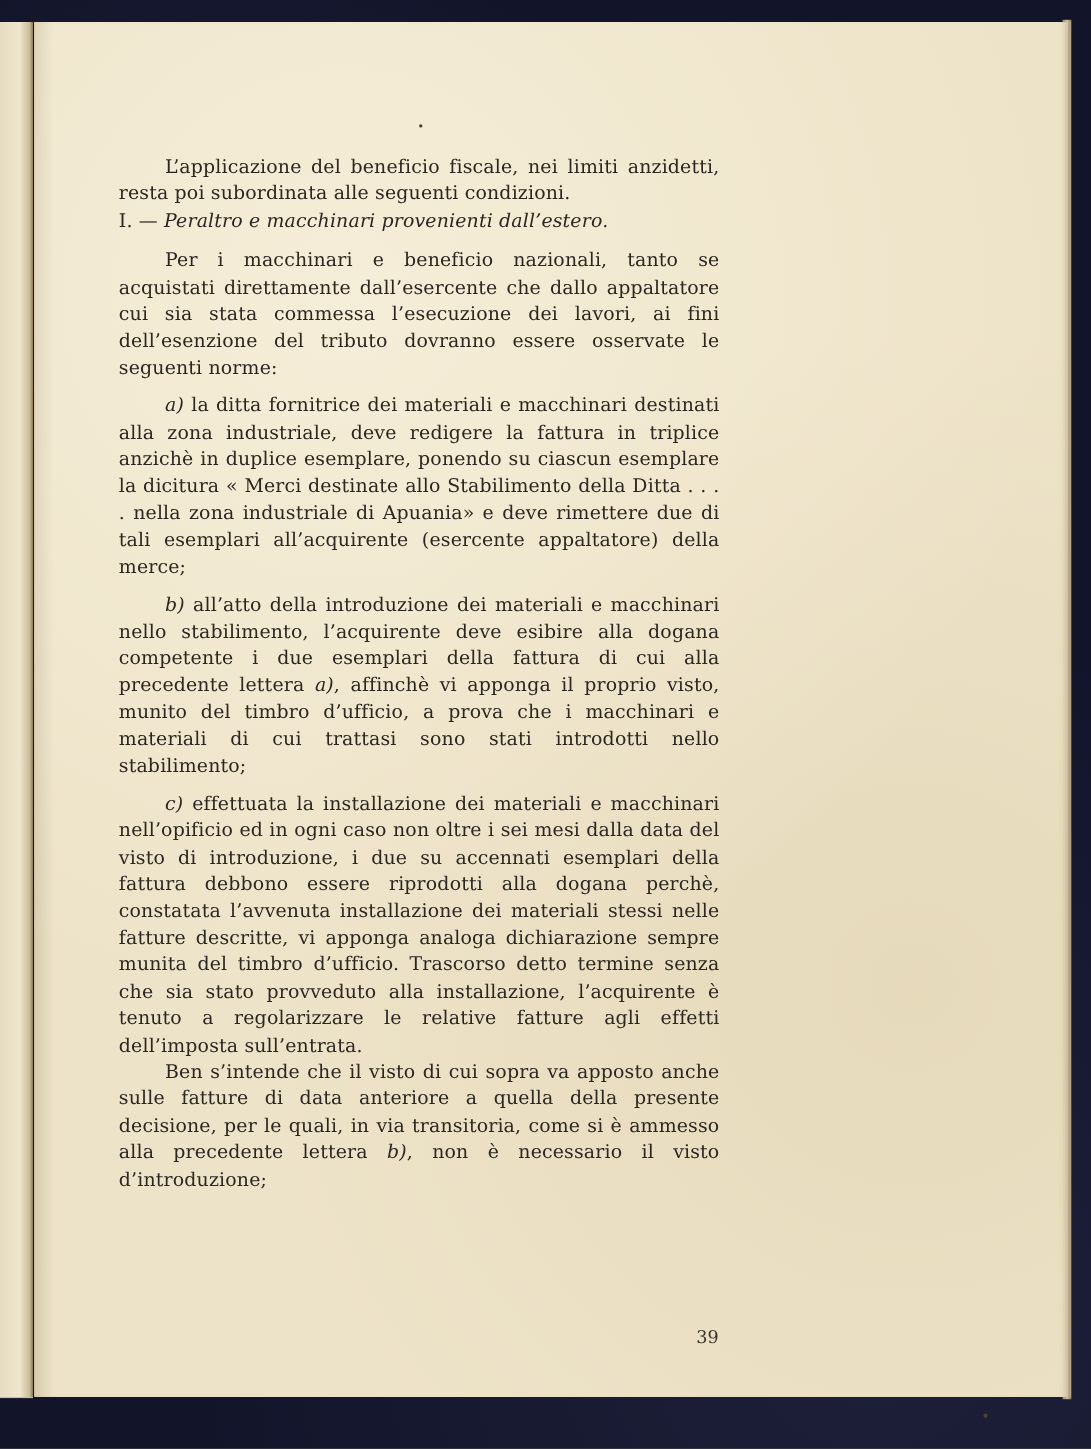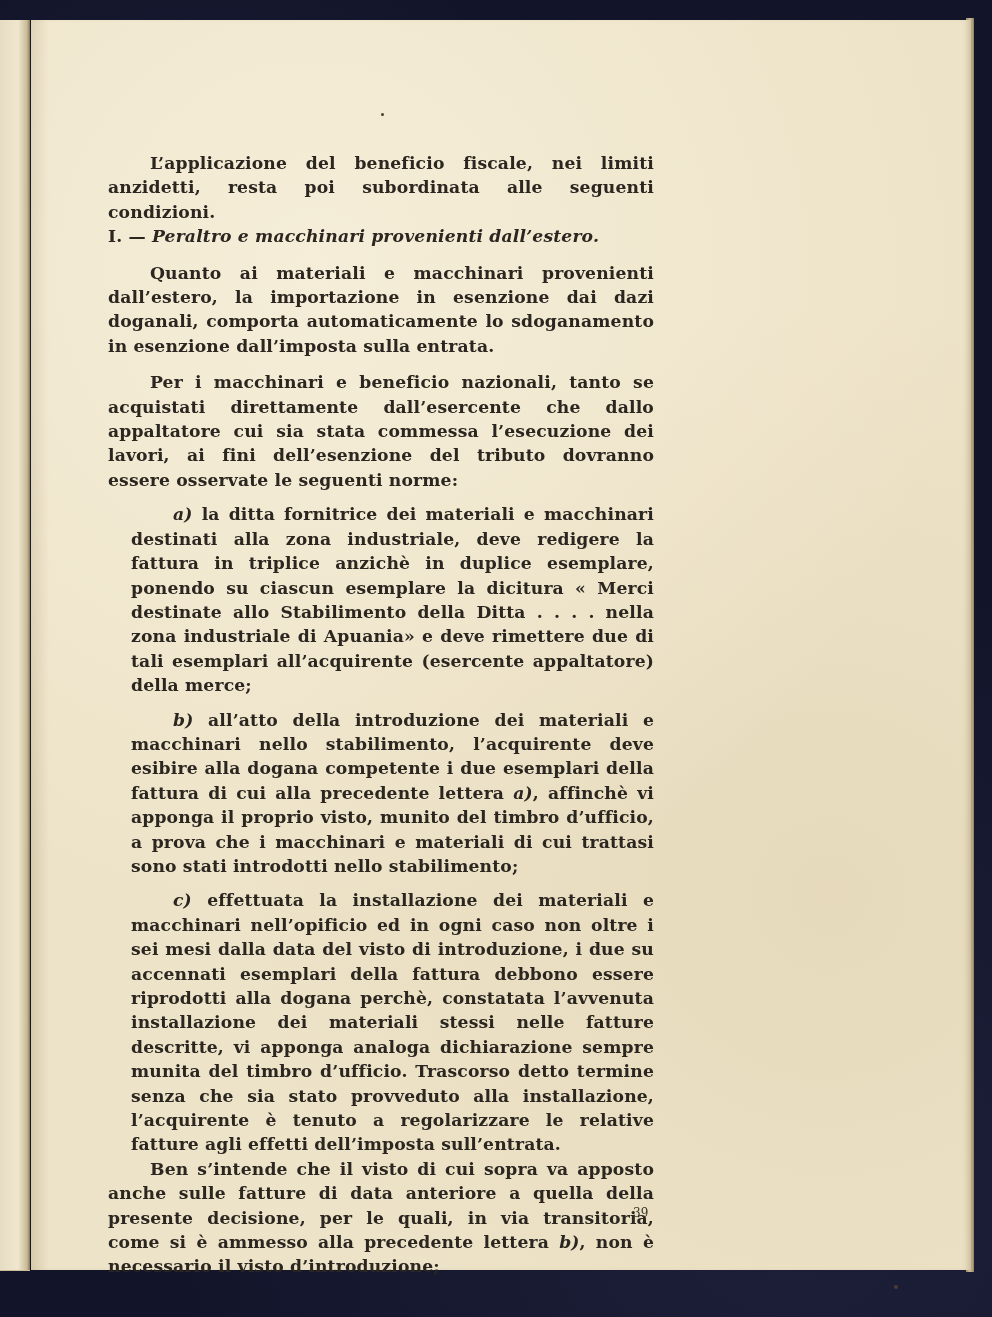--- a/index.html
+++ b/index.html
@@ -49,47 +49,46 @@
       position: absolute;
       left: 966px;
       top: 18px;
       width: 8px;
       height: 1254px;
       background: linear-gradient(to right, #9b8b66 0, #cdbf9c 50%, #8f8160 100%);
     }
     .text-block {
       position: absolute;
       left: 108px;
-      top: 151px;
+      top: 140px;
       width: 546px;
       color: #2b2620;
       font-size: 17.2px;
       line-height: 24.4px;
       letter-spacing: 0.15px;
-      font-weight: bold;
     }
     .para {
       margin: 0;
       text-align: justify;
       text-align-last: left;
     }
     .indent { text-indent: 42px; }
-    .gap-sm { margin-top: 10px; margin-left: 23px; }
+    .gap-sm { margin-top: 10px; }
     .gap-md { margin-top: 12px; }
     .heading {
       margin: 0;
       font-style: normal;
     }
     .heading .title { font-style: italic; }
     .letter { font-style: italic; }
     .page-number {
       position: absolute;
       left: 633px;
       top: 1206px;
-      font-size: 12px;
+      font-size: 16px;
       color: #3a342b;
       font-family: "DejaVu Serif", serif;
     }
     .speck {
       position: absolute;
       width: 3px;
       height: 3px;
       background: #4a3e2c;
       border-radius: 50%;
     }
@@ -107,21 +106,20 @@
 </div>
 
 <div class="text-block">
   <p class="para indent">L’applicazione del beneficio fiscale, nei limiti anzidetti, resta poi subordinata alle seguenti condizioni.</p>
 
   <p class="heading gap-sm">
     <span>I. —</span>
     <span class="title">Peraltro e macchinari provenienti dall’estero.</span>
   </p>
 
-  <p class="para indent gap-md">Quanto ai materiali e macchinari provenienti dall’estero, la importazione in esenzione dai dazi doganali, comporta automaticamente lo sdoganamento in esenzione dall’imposta sulla entrata.</p>
 
 
   <p class="para indent gap-md">Per i macchinari e beneficio nazionali, tanto se acquistati direttamente dall’esercente che dallo appaltatore cui sia stata commessa l’esecuzione dei lavori, ai fini dell’esenzione del tributo dovranno essere osservate le seguenti norme:</p>
 
   <p class="para indent gap-sm">
     <span class="letter">a)</span>
     <span>la ditta fornitrice dei materiali e macchinari destinati alla zona industriale, deve redigere la fattura in triplice anzichè in duplice esemplare, ponendo su ciascun esemplare la dicitura « Merci destinate allo Stabilimento della Ditta . . . . nella zona industriale di Apuania» e deve rimettere due di tali esemplari all’acquirente (esercente appaltatore) della merce;</span>
   </p>
 
   <p class="para indent gap-sm">

